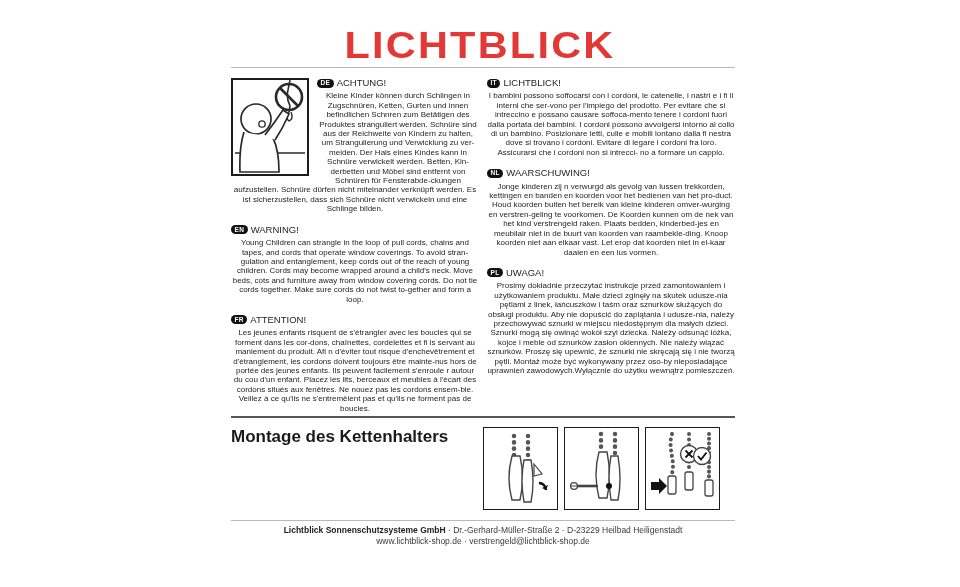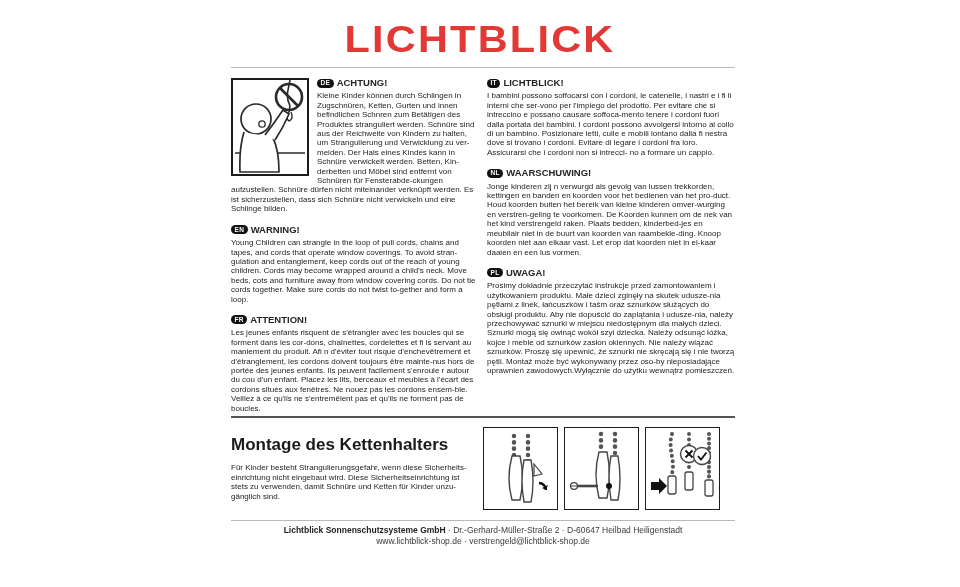--- a/index.html
+++ b/index.html
@@ -2,21 +2,21 @@
 <html><head>
 <meta charset="utf-8">
 <style>
   html,body{margin:0;padding:0;}
   body{
     width:960px;height:587px;background:#ffffff;overflow:hidden;
     font-family:"Liberation Sans",sans-serif;color:#222;
     -webkit-font-smoothing:antialiased;
   }
   .logo{
-    text-align:center;margin-top:22px;height:40px;
+    text-align:center;margin-top:28px;height:40px;
   }
   .logo-text{
     display:inline-block;font-weight:bold;font-size:37px;line-height:36px;
     color:#e23936;letter-spacing:2px;transform:scaleX(1.12);transform-origin:center;
     font-family:"Liberation Sans",sans-serif;
   }
   .content{
     position:absolute;left:231px;top:67px;width:504px;
   }
   .hr-light{border:0;border-top:1px solid #b9b9b9;margin:0;}
@@ -25,30 +25,30 @@
     display:flex;gap:8px;margin-top:10px;height:330px;
   }
   .col{width:248px;font-size:8px;line-height:9.4px;color:#242424;}
   .warn-section{margin-bottom:11px;}
   .warn-head{margin-bottom:3px;}
   .lang-badge{
     display:inline-block;background:#111;color:#fff;font-weight:bold;
     font-size:6.5px;line-height:8px;padding:0.5px 3.5px;border-radius:7px;
     vertical-align:1px;letter-spacing:0.3px;
   }
-  .warn-title{font-weight:bold;font-size:9.5px;margin-left:3px;margin-top:43px;}
-  .warn-body{text-align:left;}
+  .warn-title{font-weight:normal;font-size:9.5px;margin-left:3px;margin-top:43px;}
+  .warn-body{text-align:center;}
   .illu-box{
     float:left;width:74px;height:94px;border:2.5px solid #1c1c1c;
     margin:0 8px 4px 0;background:#fff;
   }
   .montage{margin-top:8px;}
   .montage-row{display:flex;margin-top:9px;margin-bottom:10px;}
   .montage-left{width:250px;}
-  .montage-title{font-weight:bold;font-size:17px;line-height:19px;margin:8px 0 9px 0;color:#1a1a1a;}
+  .montage-title{font-weight:bold;font-size:17px;line-height:19px;margin:0 0 9px 0;color:#1a1a1a;}
   .montage-body{font-size:8px;line-height:9.6px;width:238px;color:#242424;}
   .montage-steps{display:flex;gap:6px;margin-left:2px;}
   .step-box{
     width:73px;height:81px;border:1.5px solid #1c1c1c;background:#fff;
   }
   .footer{margin-top:0;}
   .footer-text{text-align:center;font-size:8.5px;line-height:10.5px;color:#3a3a3a;margin-top:4px;}
   .footer-company{font-weight:bold;color:#222;margin-top:36px;}
   svg{display:block;}
 </style>
@@ -127,21 +127,20 @@
         <div class="warn-body">Prosimy dokładnie przeczytać instrukcje przed zamontowaniem i użytkowaniem produktu. Małe dzieci zginęły na skutek udusze-nia pętlami z linek, łańcuszków i taśm oraz sznurków służących do obsługi produktu. Aby nie dopuścić do zaplątania i udusze-nia, należy przechowywać sznurki w miejscu niedostępnym dla małych dzieci. Sznurki mogą się owinąć wokół szyi dziecka. Należy odsunąć łóżka, kojce i meble od sznurków zasłon okiennych. Nie należy wiązać sznurków. Proszę się upewnić, że sznurki nie skręcają się i nie tworzą pętli. Montaż może być wykonywany przez oso-by nieposiadające uprawnień zawodowych.Wyłącznie do użytku wewnątrz pomieszczeń.</div>
       </div>
     </div>
   </div>
 
   <div class="montage">
     <hr class="hr-dark">
     <div class="montage-row">
       <div class="montage-left">
         <div class="montage-title">Montage des Kettenhalters</div>
-        <div class="montage-body">Für Kinder besteht Strangulierungsgefahr, wenn diese Sicherheits-einrichtung nicht eingebaut wird. Diese Sicherheitseinrichtung ist stets zu verwenden, damit Schnüre und Ketten für Kinder unzu-gänglich sind.</div>
       </div>
       <div class="montage-steps">
 
         <div class="step-box">
           <svg width="73" height="81" viewBox="0 0 73 81">
             <line x1="30" y1="8" x2="30" y2="28" stroke="#555" stroke-width="4.5" stroke-dasharray="0.1 6.2" stroke-linecap="round"></line>
             <line x1="44" y1="8" x2="44" y2="44" stroke="#555" stroke-width="4.5" stroke-dasharray="0.1 6.2" stroke-linecap="round"></line>
             <path d="M28,28 q-6,22 0,44 l8,0 q5,-22 0,-44 z" fill="#fff" stroke="#444" stroke-width="1.4"></path>
             <path d="M40,32 q-4,20 0,42 l7,0 q4,-20 0,-42 z" fill="#fff" stroke="#444" stroke-width="1.4"></path>
             <path d="M50,36 l8,10 l-8,2 z" fill="#fff" stroke="#444" stroke-width="1.2"></path>
@@ -178,19 +177,19 @@
             <circle cx="56" cy="28" r="8.5" fill="#fff" stroke="#444" stroke-width="1.4"></circle>
             <path d="M52,28 l3,3.5 l5.5,-7" fill="none" stroke="#111" stroke-width="1.8"></path>
           </svg>
         </div>
       </div>
     </div>
 
     <hr class="hr-light">
     <div class="footer">
       <div class="footer-text">
-        <span class="footer-company">Lichtblick Sonnenschutzsysteme GmbH</span><span> · Dr.-Gerhard-Müller-Straße 2 · D-60647 Heilbad Heiligenstadt</span>
+        <span class="footer-company">Lichtblick Sonnenschutzsysteme GmbH</span><span> · Dr.-Gerhard-Müller-Straße 2 · D-23229 Heilbad Heiligenstadt</span>
         <br>
         <span>www.lichtblick-shop.de · verstrengeld@lichtblick-shop.de</span>
       </div>
     </div>
   </div>
 </div>
 
 </body></html>

